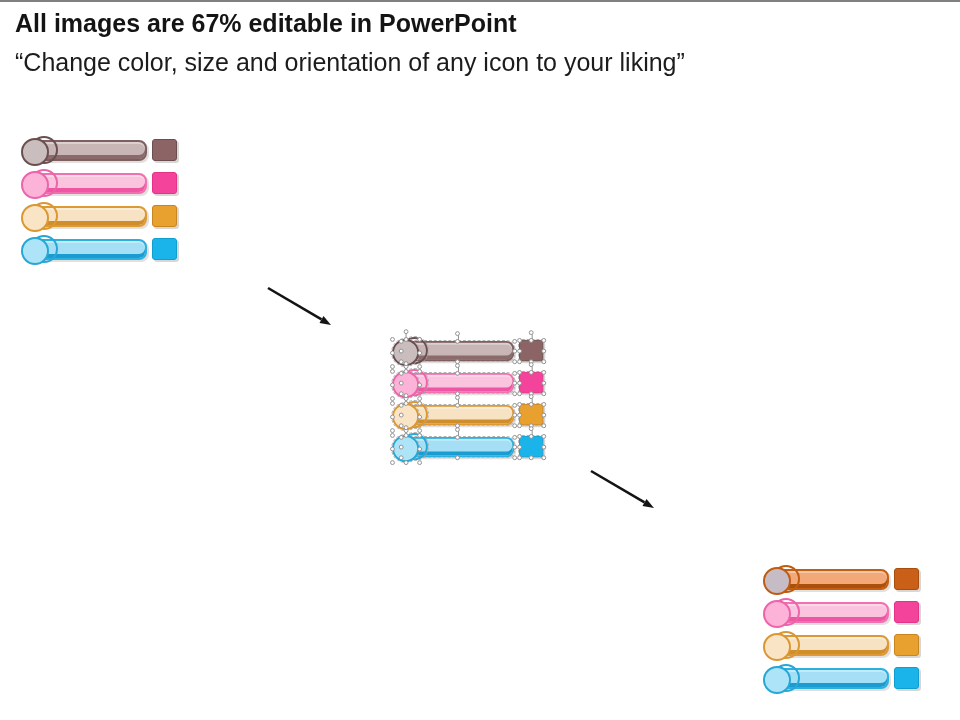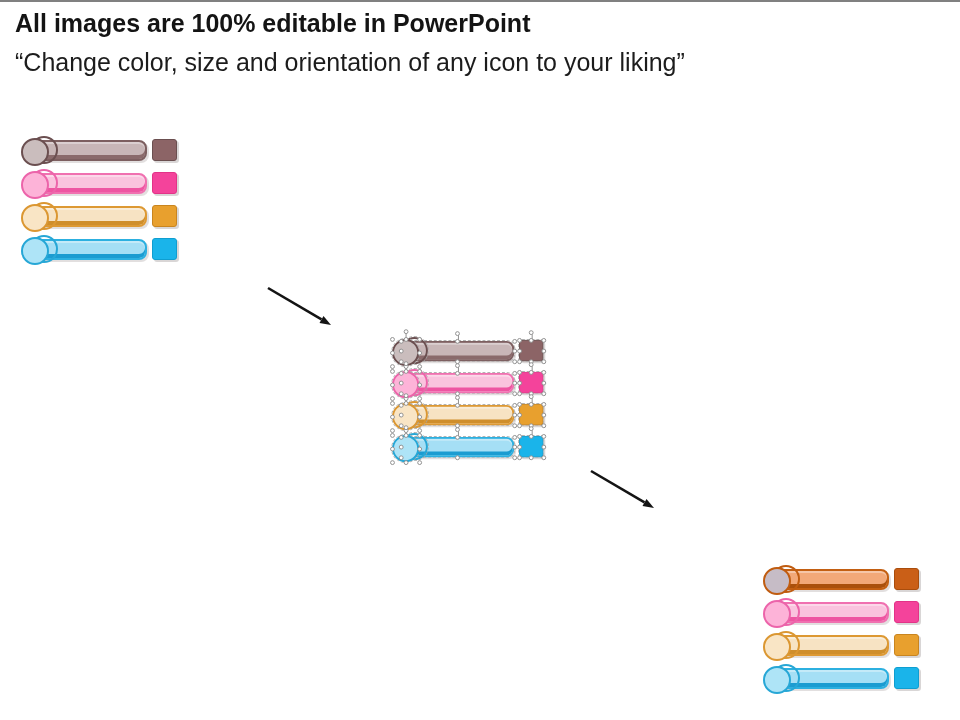--- a/index.html
+++ b/index.html
@@ -43,21 +43,21 @@
     box-sizing:border-box;z-index:9;
   }
   .stem{position:absolute;width:1px;height:6px;background:var(--handle-border,#8f8f8f);z-index:8;}
   .arrow{position:absolute;}
 </style>
 </head>
 <body>
 
 <div class="top-edge" style="background: rgb(74, 74, 74);"></div>
 
-<h1 class="title">All images are 100% editable in PowerPoint</h1>
+<h1 class="title">All images are 67% editable in PowerPoint</h1>
 <p class="subtitle">“Change color, size and orientation of any icon to your liking”</p>
 
 <div class="group" style="left:21px;top:136px;">
     <div class="bar-row" style="top: 0px;">
       <div class="shape bar" style="left: 9px; top: 4px; width: 117px; height: 21px; background: rgb(200, 182, 183); border-color: rgb(125, 95, 96); box-shadow: rgb(138, 106, 107) 0px -4px 0px inset, rgba(255, 255, 255, 0.35) 0px 2px 0px inset, rgba(190, 185, 185, 0.45) 2px 2px 0px;"></div>
       <div class="shape ring" style="left: 9px; top: 0px; width: 28px; height: 28px; border-color: rgb(107, 79, 80);"></div>
       <div class="shape circle" style="left: 0px; top: 2px; width: 28px; height: 28px; background: rgb(202, 189, 189); border-color: rgb(107, 79, 80);"></div>
       <div class="shape square" style="left: 131px; top: 3px; width: 25px; height: 22px; background: rgb(140, 100, 102); border-color: rgb(107, 79, 80);"></div>
     </div>
     <div class="bar-row" style="top: 33px;">

